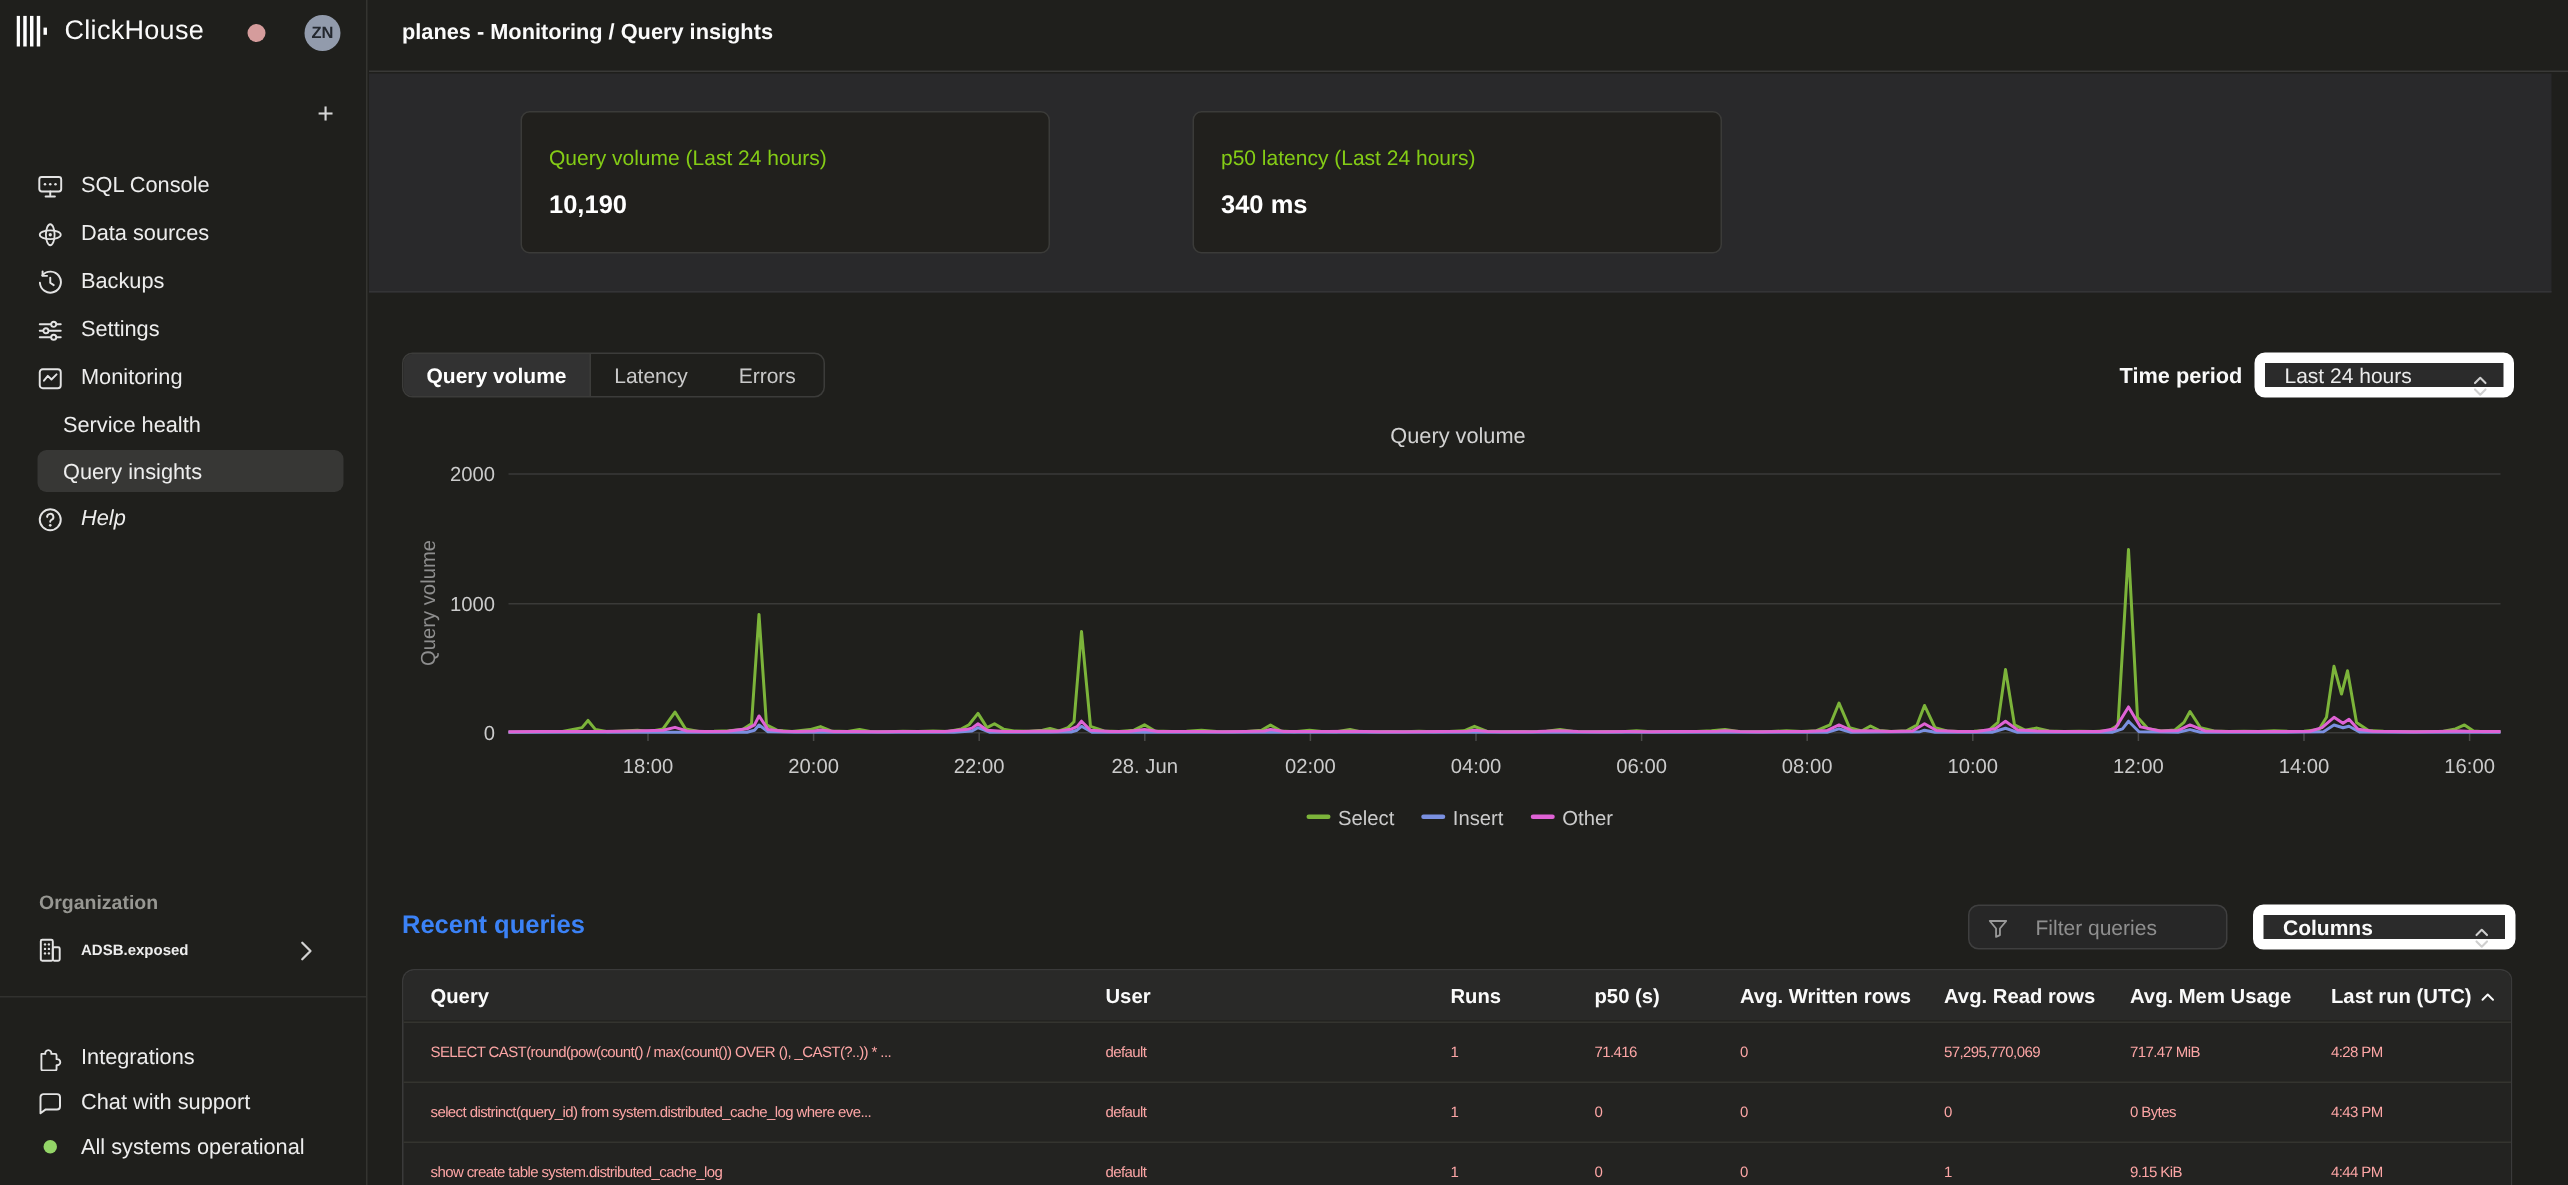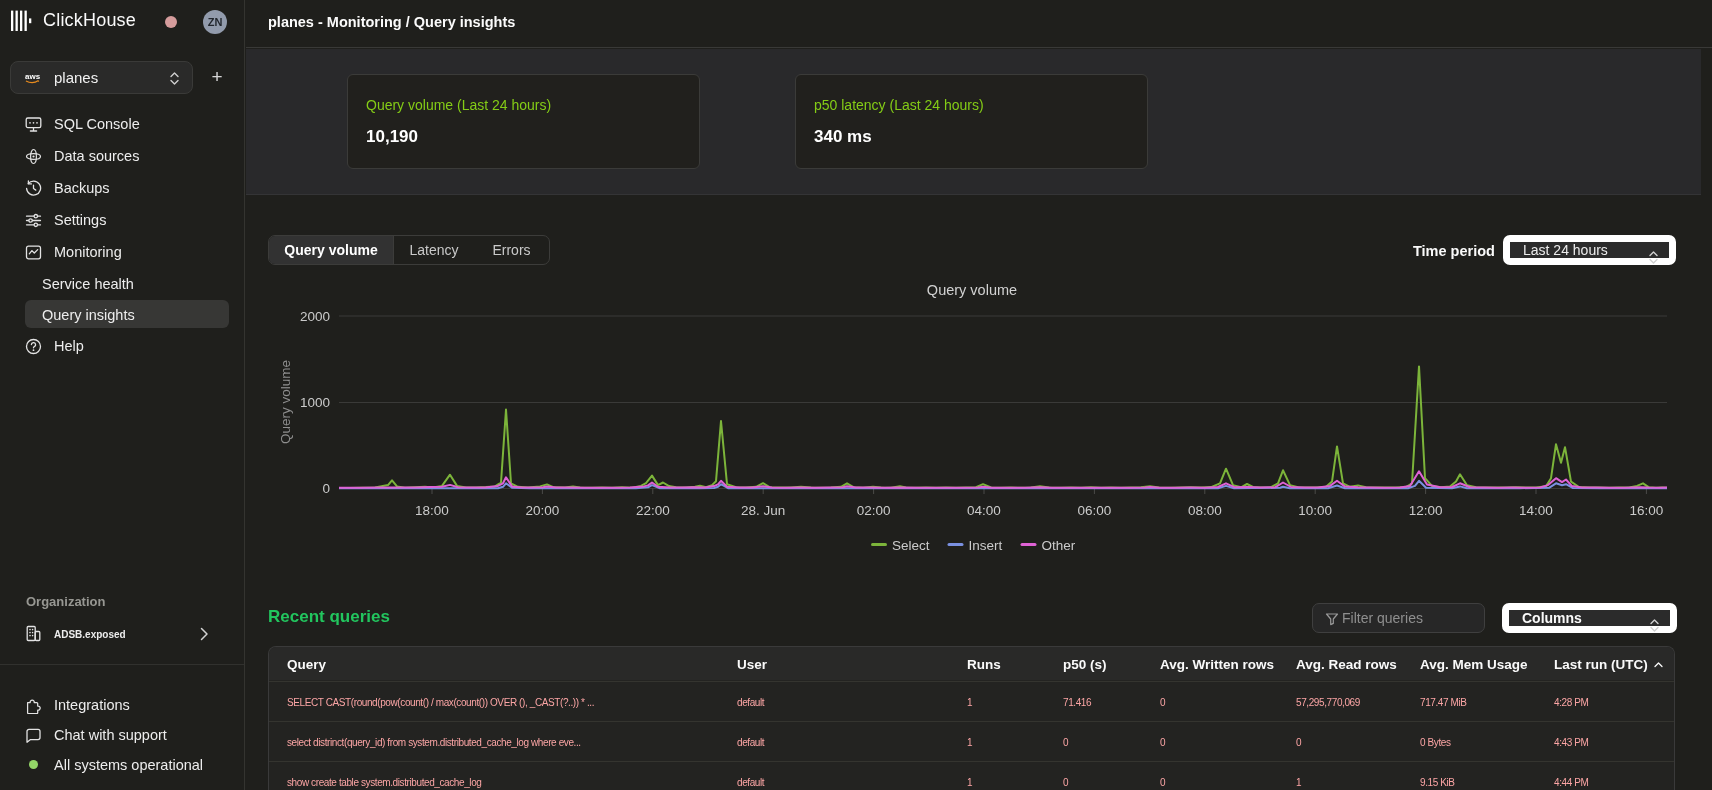--- a/index.html
+++ b/index.html
@@ -41,23 +41,23 @@
 .card .vl { position:absolute; left:18px; top:52px; font-size:17px; font-weight:700; color:#ffffff; }
 
 #tabs { position:absolute; left:268px; top:235px; width:282px; height:30px; border:1px solid #3c3c3a; border-radius:7px; overflow:hidden; display:flex; }
 #tabs .tab { height:100%; display:flex; align-items:center; justify-content:center; font-size:14px; color:#c9c9c9; }
 #tabs .tab.act { background:#323232; color:#ffffff; font-weight:700; border-right:1px solid #3c3c3a; }
 #tplabel { position:absolute; left:1413px; top:243px; font-size:14.5px; font-weight:700; color:#fafafa; }
 .selbox { position:absolute; height:30px; background:#2b2b2b; border:7px solid #ffffff; border-radius:7px; }
 .selbox .tx { position:absolute; left:13px; top:50%; transform:translateY(-50%); font-size:14px; color:#ececec; }
 .selbox .ud { position:absolute; right:10px; top:8px; }
 
-#rqtitle { position:absolute; left:268px; top:607px; font-size:17px; font-weight:700; color:#22c55e; }
+#rqtitle { position:absolute; left:268px; top:607px; font-size:17px; font-weight:700; color:#3b82f6; }
 #filter { position:absolute; left:1312px; top:603px; width:173px; height:30px; background:#272727; border:1px solid #3f3f3f; border-radius:7px; }
-#filter .ph { position:absolute; left:29px; top:50%; transform:translateY(-50%); font-size:14px; color:#8f8f8f; }
+#filter .ph { position:absolute; left:44px; top:50%; transform:translateY(-50%); font-size:14px; color:#8f8f8f; }
 #filter svg { position:absolute; left:11px; top:7px; }
 
 #tbl { position:absolute; left:268px; top:646px; width:1407px; height:144px; background:#232321; border:1px solid #3a3a3a; border-bottom:none; border-radius:8px 8px 0 0; }
 #thead { position:absolute; left:0; top:0; width:1405px; height:33px; background:#292928; border-radius:7px 7px 0 0; }
 .th { position:absolute; top:50%; transform:translateY(-50%); font-size:13.5px; font-weight:700; color:#fafafa; white-space:nowrap; }
 .row { position:absolute; left:0; width:1405px; height:40px; border-top:1px solid #34342f; }
 .row:first-of-type { border-top:none; }
 .td { position:absolute; top:50%; transform:translateY(-50%); font-size:10px; letter-spacing:-0.4px; color:#fca5a5; white-space:nowrap; }
 .c0{left:18px;} .c1{left:468px;} .c2{left:698px;} .c3{left:794px;} .c4{left:891px;} .c5{left:1027px;} .c6{left:1151px;} .c7{left:1285px;}
 
@@ -72,32 +72,20 @@
       <rect x="0" y="0.6" width="2.3" height="20.4" fill="#fff"></rect>
       <rect x="4.5" y="0.6" width="2.3" height="20.4" fill="#fff"></rect>
       <rect x="9" y="0.6" width="2.3" height="20.4" fill="#fff"></rect>
       <rect x="13.5" y="0.6" width="2.3" height="20.4" fill="#fff"></rect>
       <rect x="18" y="8.4" width="2.3" height="4.8" fill="#fff"></rect>
     </svg>
     <div id="chname">ClickHouse</div>
     <div id="pinkdot"></div>
     <div id="avatar">ZN</div>
 
-    <div id="orgsel">
-      <svg class="aws" width="15" height="12" viewBox="0 0 15 12">
-        <text x="0" y="7" font-size="8" font-weight="700" fill="#fff">aws</text>
-        <path d="M1 9 Q7.5 12.6 13.5 8.6" stroke="#e88b1e" stroke-width="1.2" fill="none"></path>
-        <path d="M13.6 8.4 l0.6 1.4 -1.6-0.1z" fill="#e88b1e"></path>
-      </svg>
-      <span class="nm">planes</span>
-      <svg class="ud" width="11" height="15" viewBox="0 0 11 15">
-        <path d="M2 5.4 L5.5 1.9 L9 5.4" stroke="#cfcfcf" stroke-width="1.4" fill="none" stroke-linecap="round" stroke-linejoin="round"></path>
-        <path d="M2 9.6 L5.5 13.1 L9 9.6" stroke="#cfcfcf" stroke-width="1.4" fill="none" stroke-linecap="round" stroke-linejoin="round"></path>
-      </svg>
-    </div>
     <div id="plusbtn">+</div>
 
     <div id="qi-active"></div>
 
     <div class="navitem" style="top:109px;">
       <svg class="ic" width="17" height="17" viewBox="0 0 17 17">
         <rect x="1.2" y="2" width="14.6" height="9.6" rx="1.6" stroke="#e3e3e3" stroke-width="1.3" fill="none"></rect>
         <circle cx="5" cy="6.8" r="0.85" fill="#e3e3e3"></circle>
           <circle cx="8.5" cy="6.8" r="0.85" fill="#e3e3e3"></circle>
           <circle cx="12" cy="6.8" r="0.85" fill="#e3e3e3"></circle>
@@ -136,21 +124,21 @@
         <path d="M4.3 9.8 l2.6-3.2 2.4 2.4 3.4-3.4" stroke="#e3e3e3" stroke-width="1.3" fill="none" stroke-linecap="round" stroke-linejoin="round"></path>
       </svg>
       <span class="tx">Monitoring</span>
     </div>
     <div class="navitem navsub" style="top:269px;">
         <span class="tx">Service health</span>
       </div>
     <div class="navitem navsub" style="top:300px;">
         <span class="tx">Query insights</span>
       </div>
-    <div class="navitem" style="top:331px;">
+    <div class="navitem" style="top:331px;font-style:italic;">
       <svg class="ic" width="17" height="17" viewBox="0 0 17 17">
         <circle cx="8.5" cy="8.5" r="7" stroke="#e3e3e3" stroke-width="1.3" fill="none"></circle>
         <path d="M6.4 6.6 a2.1 2.1 0 1 1 2.9 2 c-0.6 0.25 -0.8 0.6 -0.8 1.2" stroke="#e3e3e3" stroke-width="1.3" fill="none" stroke-linecap="round"></path>
         <circle cx="8.5" cy="12.2" r="0.9" fill="#e3e3e3"></circle>
       </svg>
       <span class="tx">Help</span>
     </div>
 
 
     <div id="orglabel">Organization</div>

